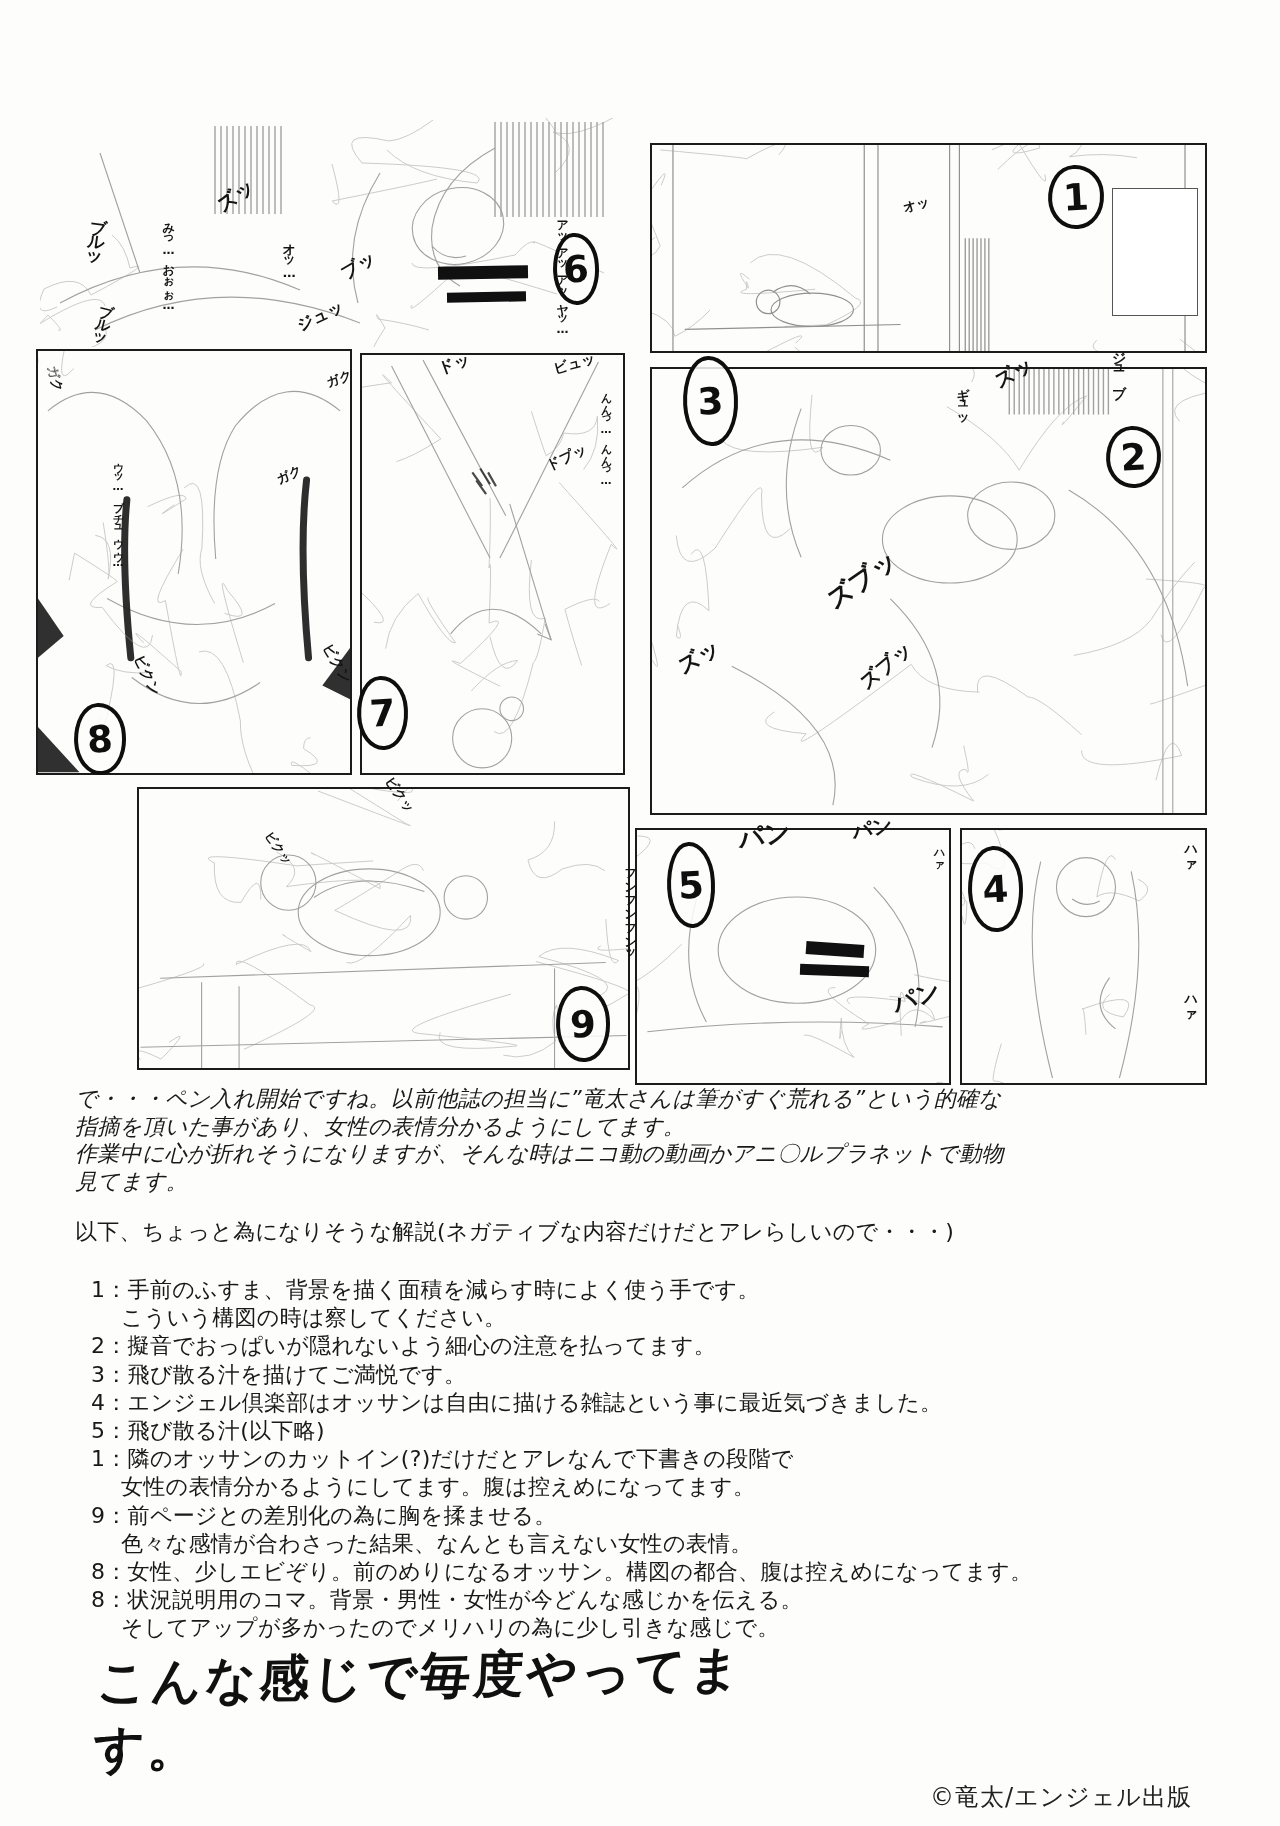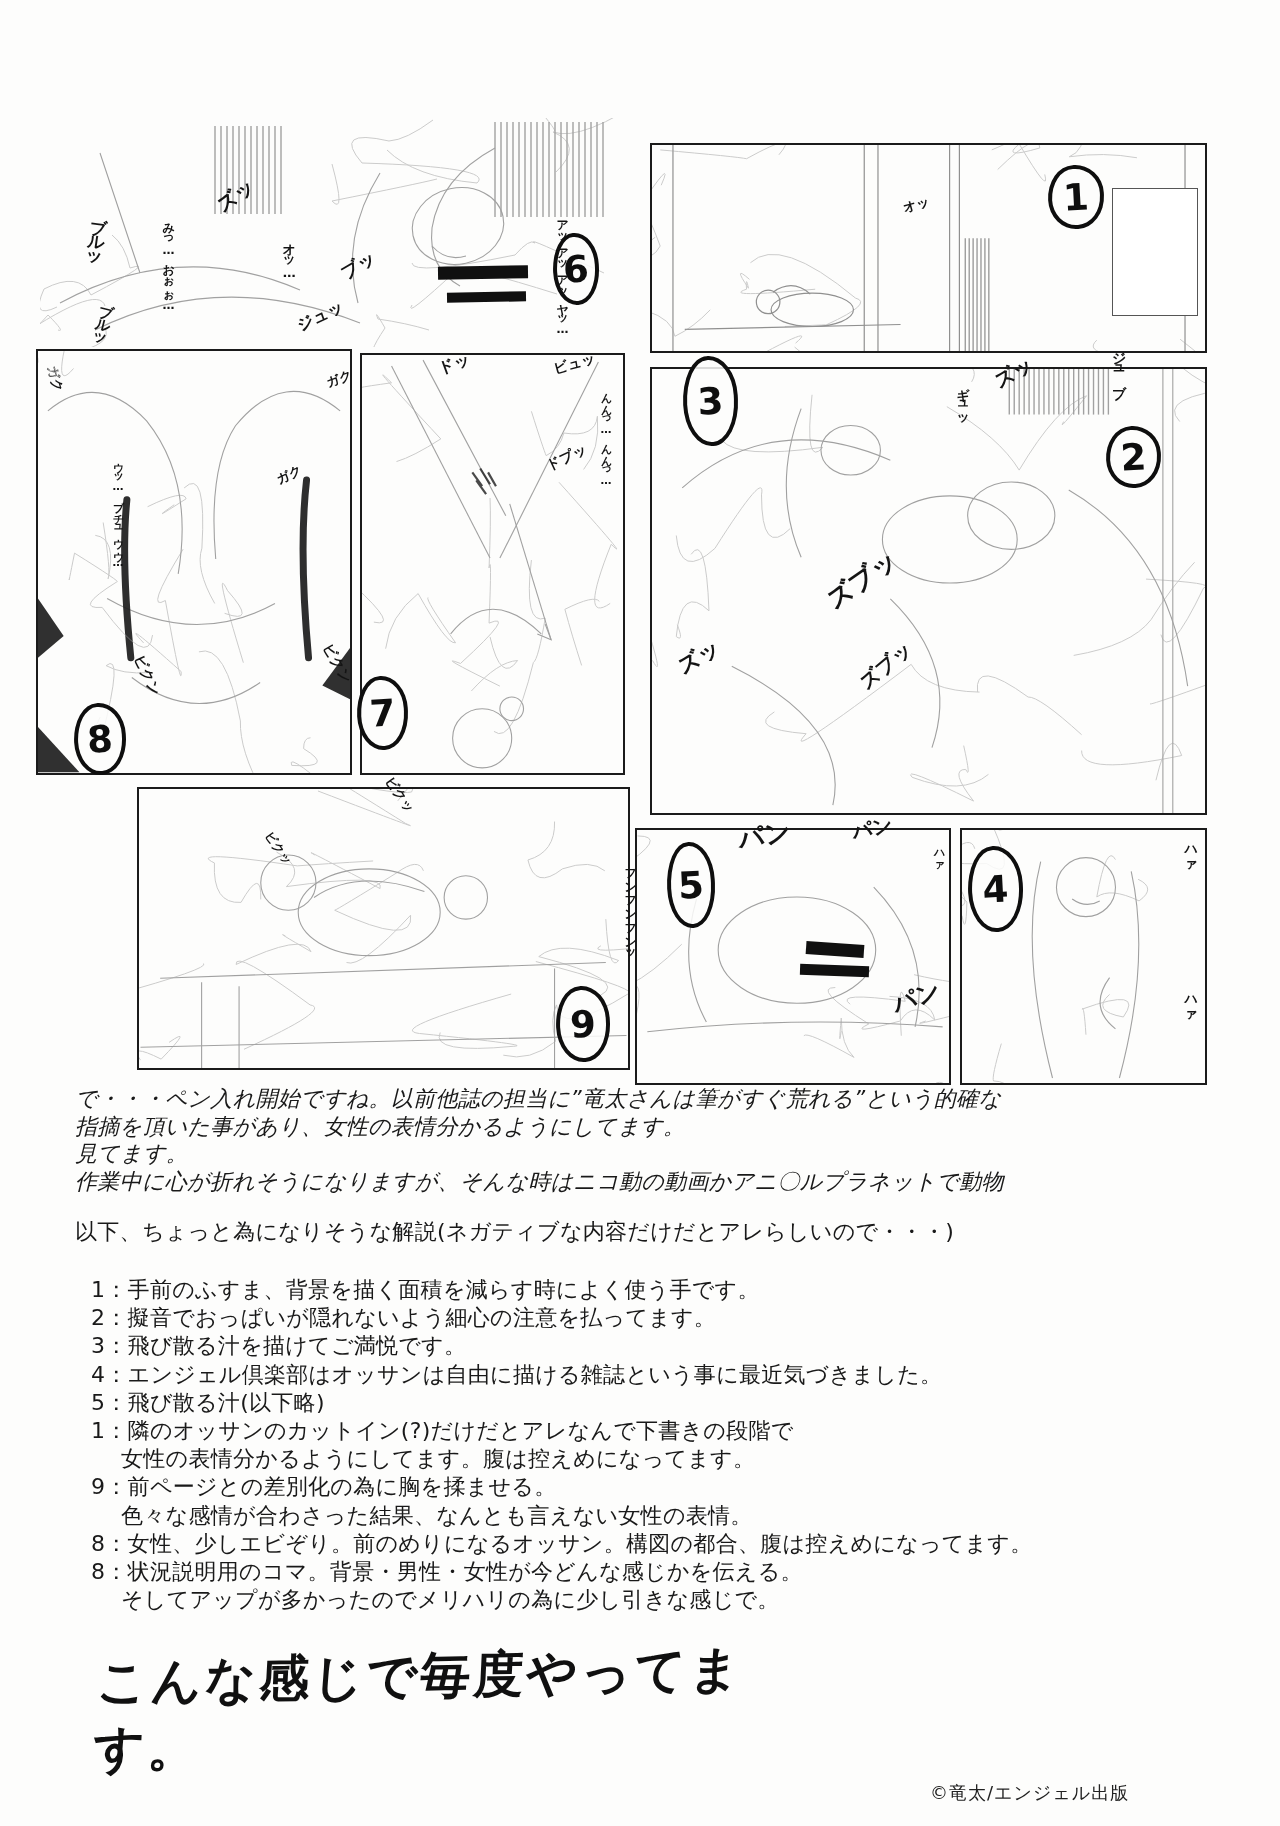--- a/index.html
+++ b/index.html
@@ -42,21 +42,21 @@
   .para div{line-height:27.5px;font-style:italic;}
   .intro{margin-top:23px;line-height:28px;}
   .notes{margin-top:30px;margin-left:16px;}
   .note-line{line-height:28.2px;}
   .note-line.indent{padding-left:30px;}
   .handwriting{
     position:absolute;left:95px;top:1642px;width:720px;
     font-size:50px;font-weight:bold;color:#101010;letter-spacing:3px;
     transform:rotate(-1.2deg) skewX(-4deg);
   }
-  .copyright{position:absolute;left:930px;top:1781px;font-size:18px;color:#222;letter-spacing:1px;}
+  .copyright{position:absolute;left:930px;top:1781px;font-size:24px;color:#222;letter-spacing:1px;}
 </style>
 </head>
 <body>
 
 <div class="page">
 
   <div class="panel noborder panel-a">
     <svg class="sketch" viewBox="0 0 585 229">
       <g stroke="#8a8a8a" stroke-width="1.1" fill="none" opacity=".8">
         <g>
@@ -531,30 +531,33 @@
 
       <div class="se" style="left:1184px;top:988px;font-size:13px;writing-mode:vertical-rl;text-orientation:upright;">
         <span>ハァ</span>
       </div>
     </div>
 
   <div class="commentary">
     <div class="para">
       <div>で・・・ペン入れ開始ですね。以前他誌の担当に”竜太さんは筆がすぐ荒れる”という的確な</div>
       <div>指摘を頂いた事があり、女性の表情分かるようにしてます。</div>
+      <div>作業中に心が折れそうになりますが、そんな時はニコ動の動画かアニ〇ルプラネットで動物</div>
       <div>見てます。</div>
-      <div>作業中に心が折れそうになりますが、そんな時はニコ動の動画かアニ〇ルプラネットで動物</div>
     </div>
     <div class="intro">以下、ちょっと為になりそうな解説(ネガティブな内容だけだとアレらしいので・・・)</div>
     <div class="notes">
 
         <div class="note-line">
           <span>1：手前のふすま、背景を描く面積を減らす時によく使う手です。</span>
         </div>
 
+        <div class="note-line indent">
+          <span>こういう構図の時は察してください。</span>
+        </div>
 
         <div class="note-line">
           <span>2：擬音でおっぱいが隠れないよう細心の注意を払ってます。</span>
         </div>
 
         <div class="note-line">
           <span>3：飛び散る汁を描けてご満悦です。</span>
         </div>
 
         <div class="note-line">

